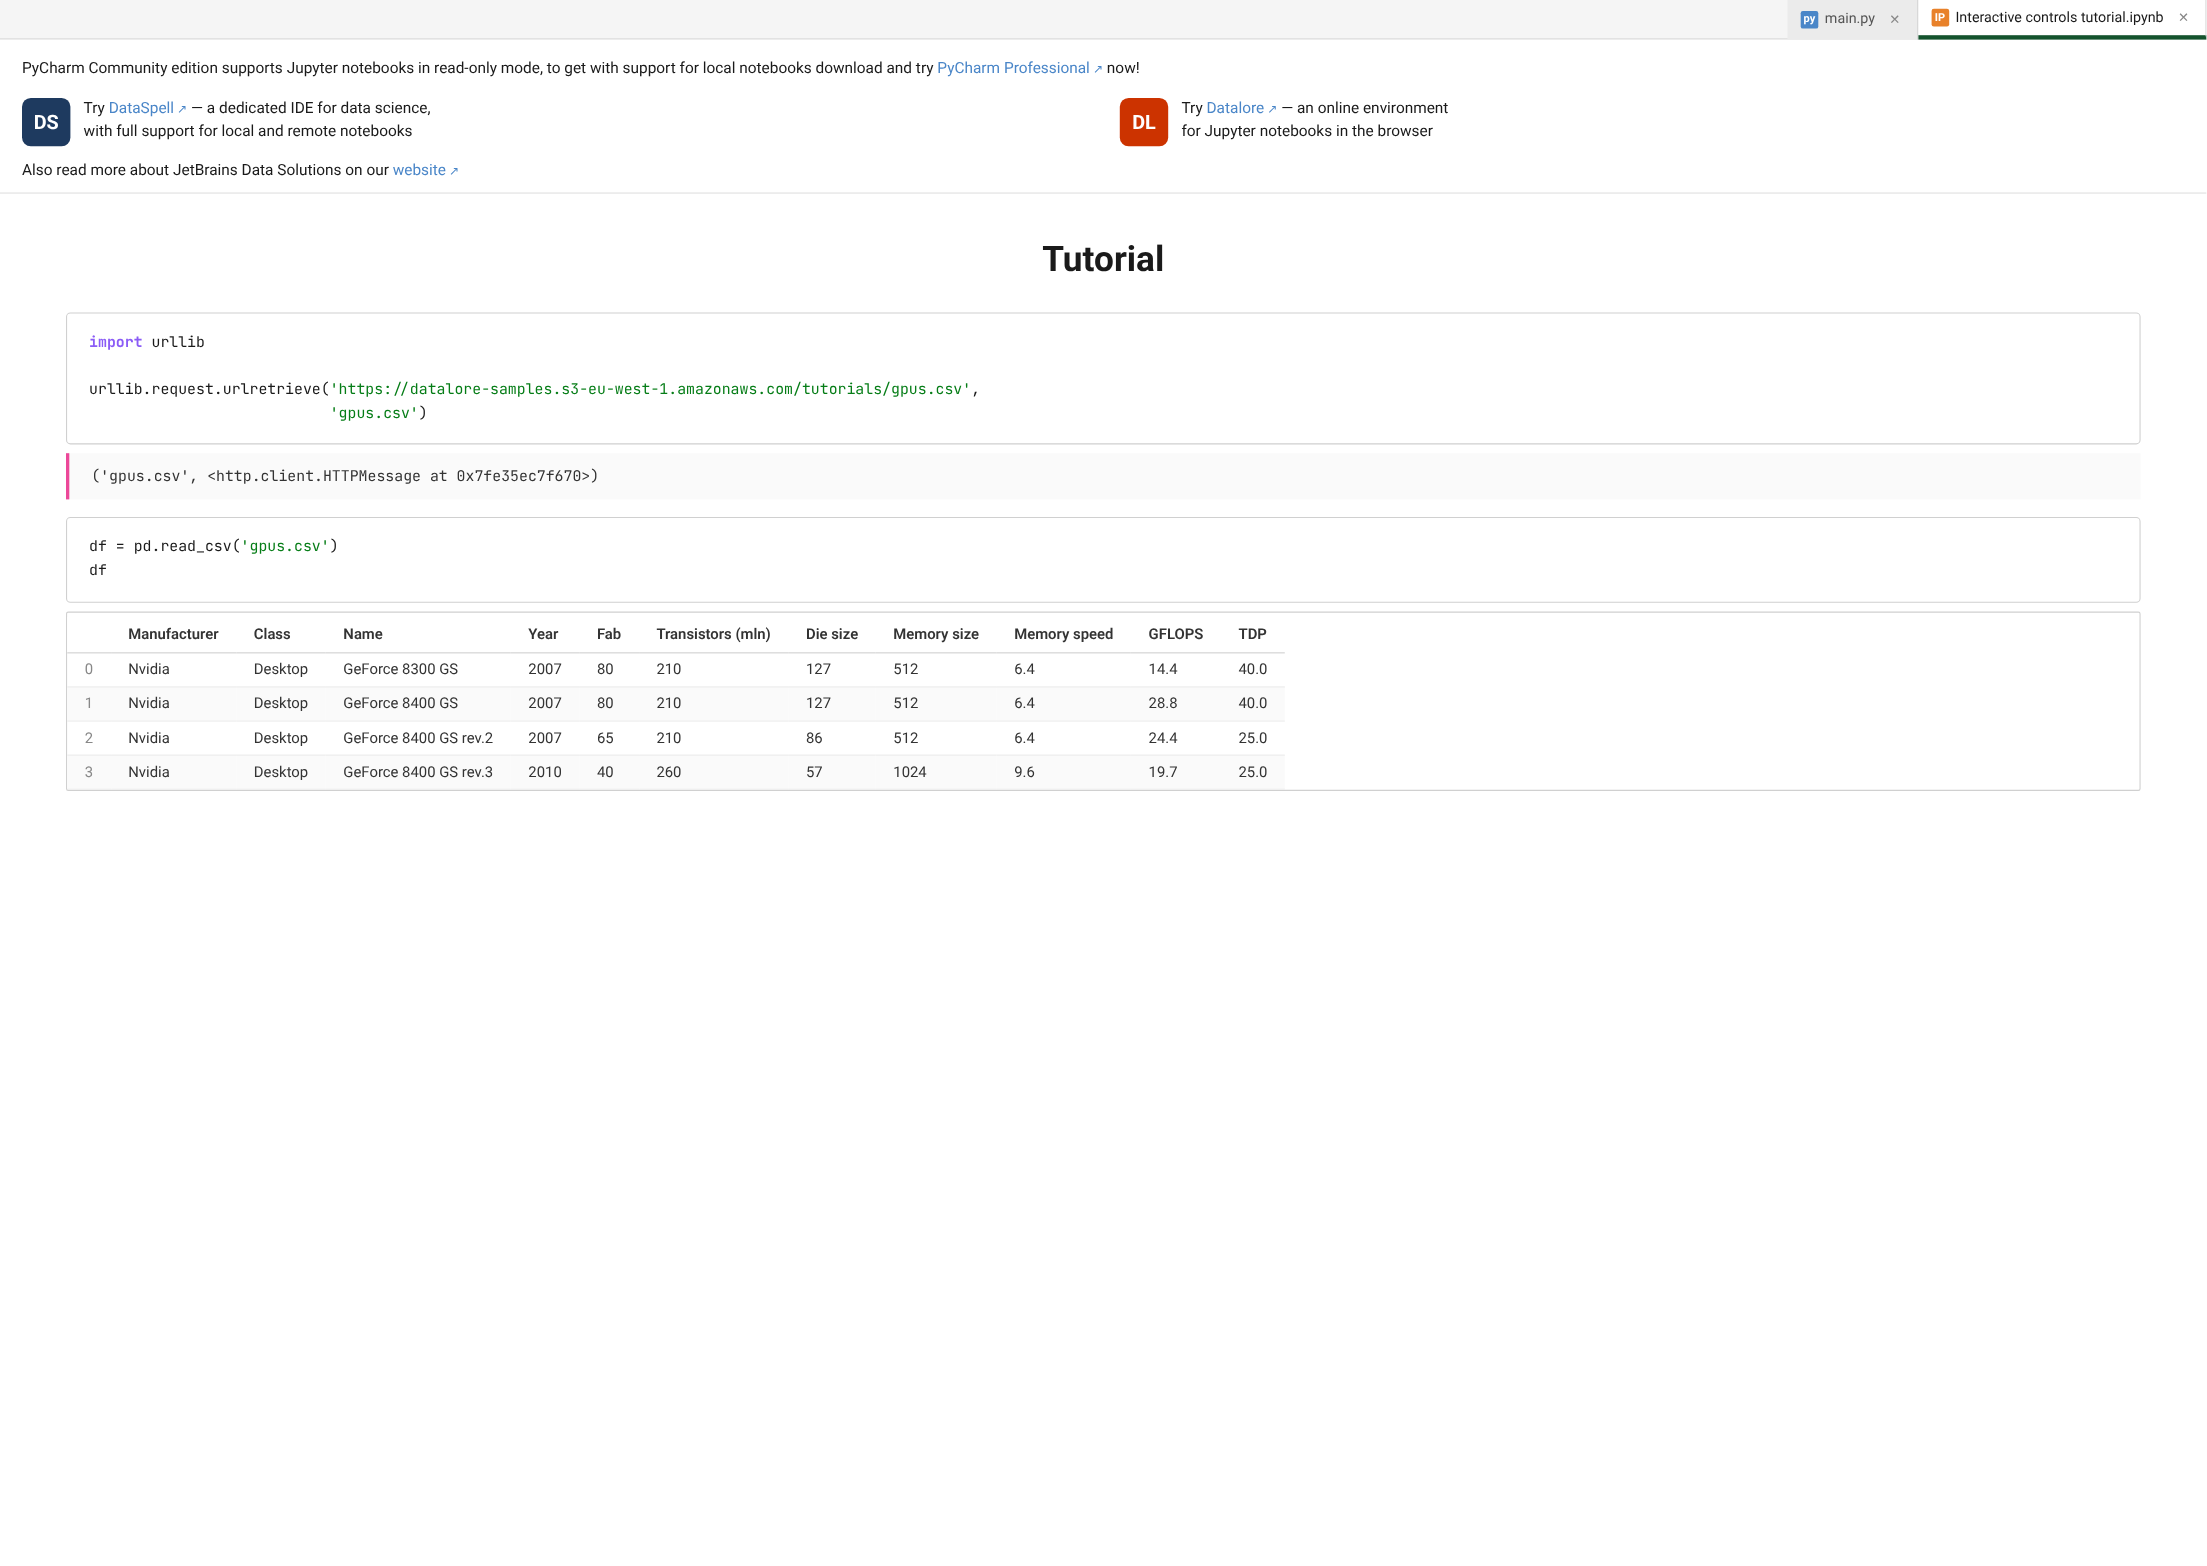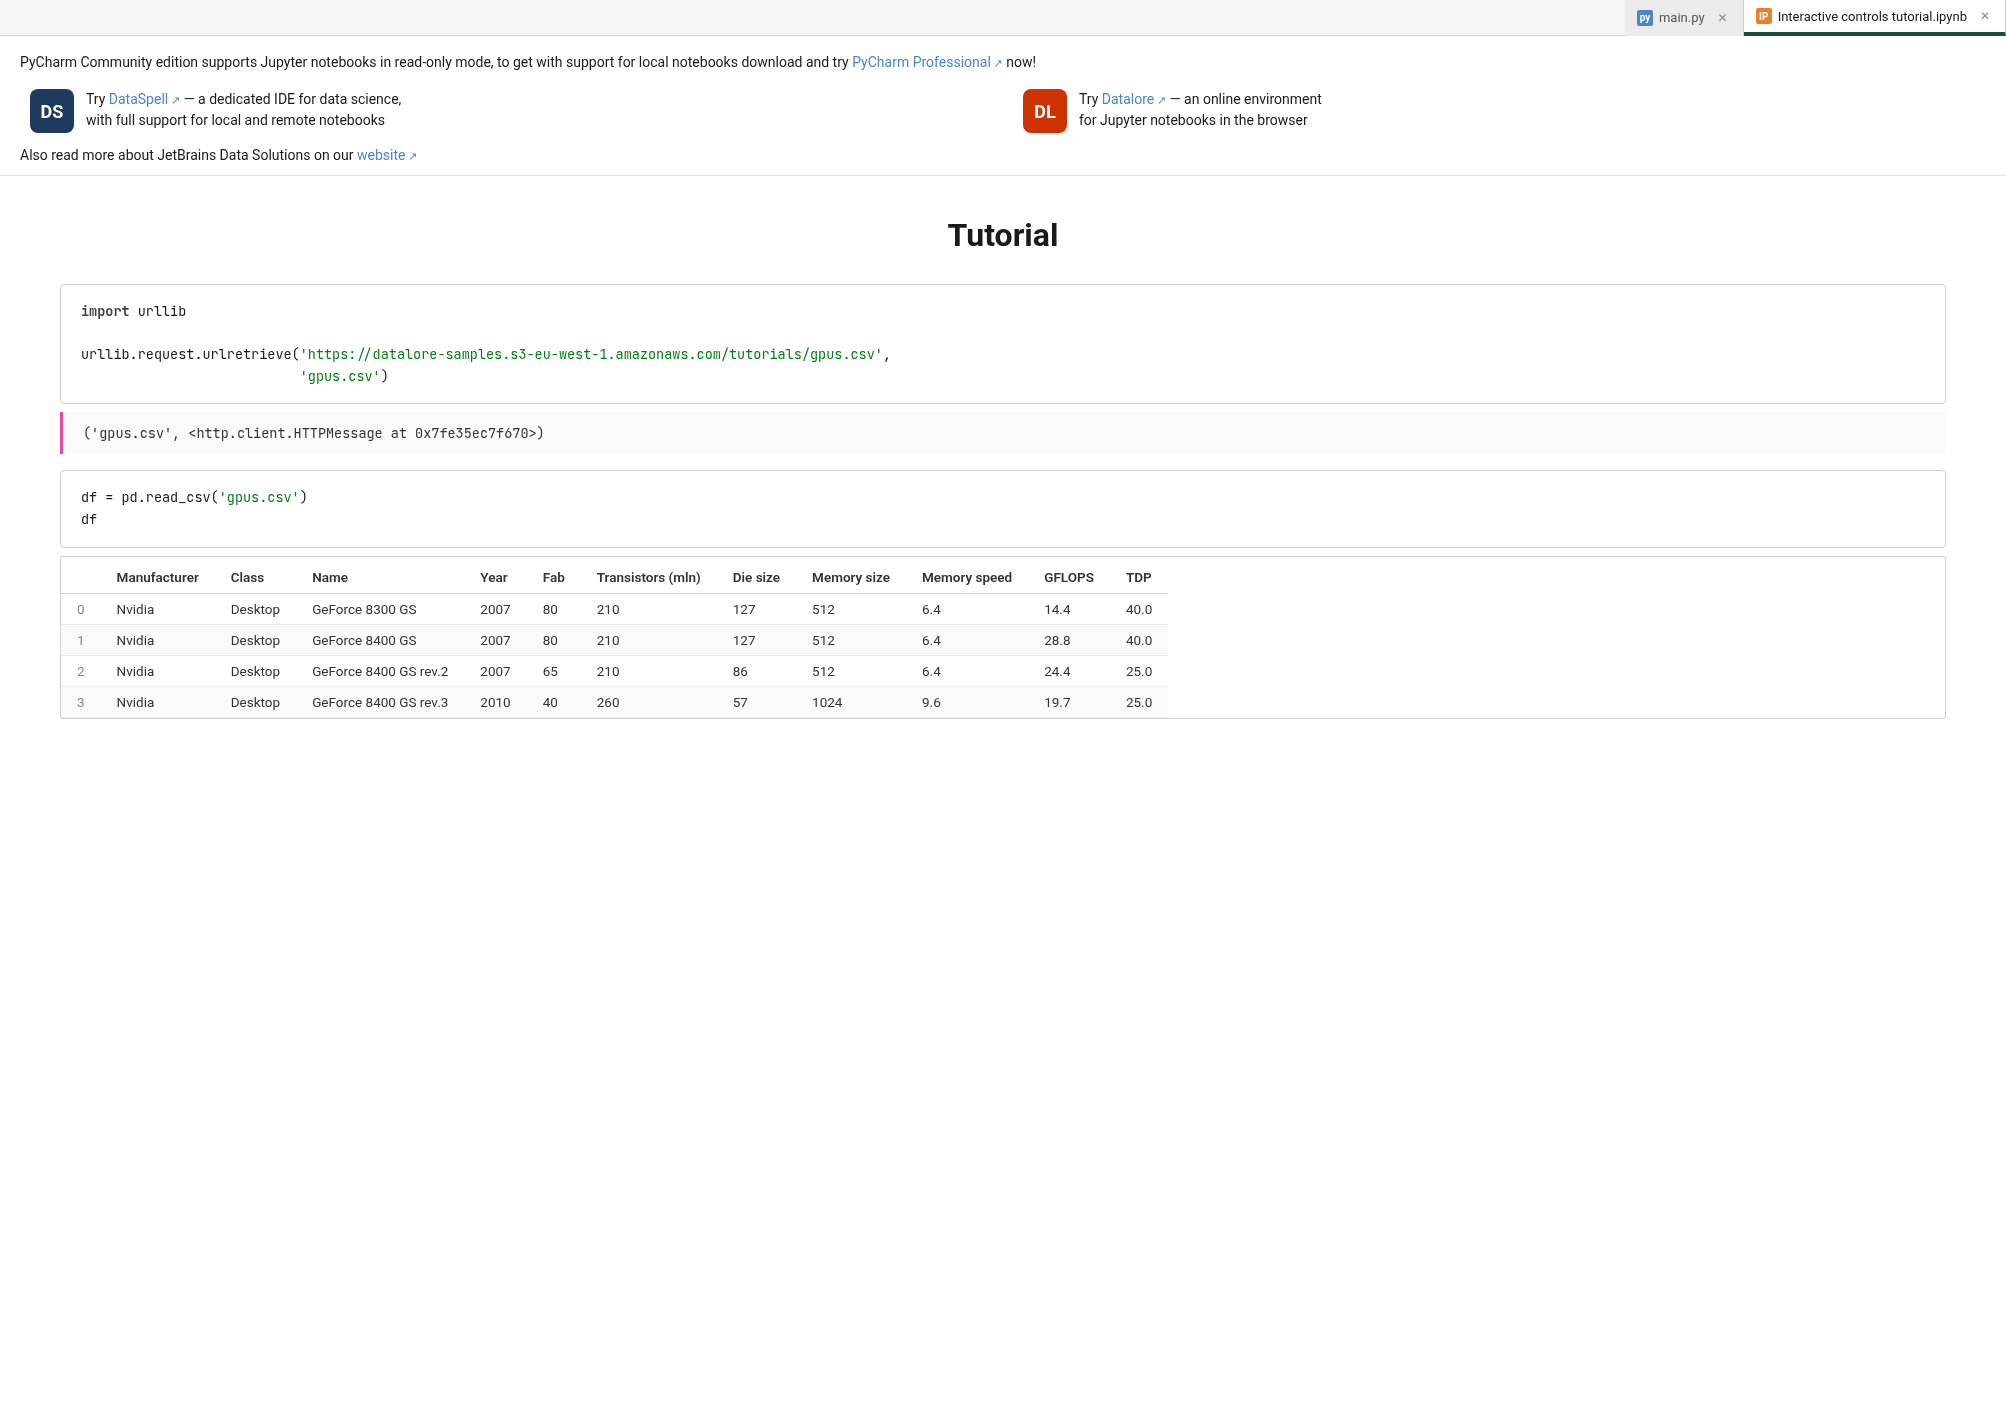--- a/index.html
+++ b/index.html
@@ -82,21 +82,20 @@
     }
     .link-arrow::after {
       content: ' ↗';
       font-size: 11px;
     }
 
     .banner-cards {
       display: flex;
       gap: 30px;
       margin-bottom: 14px;
-      margin-left: 10px;
     }
     .banner-card {
       display: flex;
       align-items: flex-start;
       gap: 12px;
       flex: 1;
     }
     .card-icon {
       width: 44px;
       height: 44px;
@@ -154,21 +153,21 @@
     .output-cell {
       padding: 12px 20px;
       font-family: 'JetBrains Mono', 'Fira Code', 'Consolas', monospace;
       font-size: 13.5px;
       color: #333;
       border-left: 3px solid #ec4899;
       margin-bottom: 16px;
       background: #fafafa;
     }
 
-    .kw { color: #404040; font-weight: bold; }
+    .kw { color: #8b5cf6; font-weight: bold; }
     .str { color: #067d17; }
     .url { color: #067d17; }
 
     
     .table-wrapper {
       overflow-x: auto;
       margin-top: 4px;
     }
     table {
       border-collapse: collapse;

